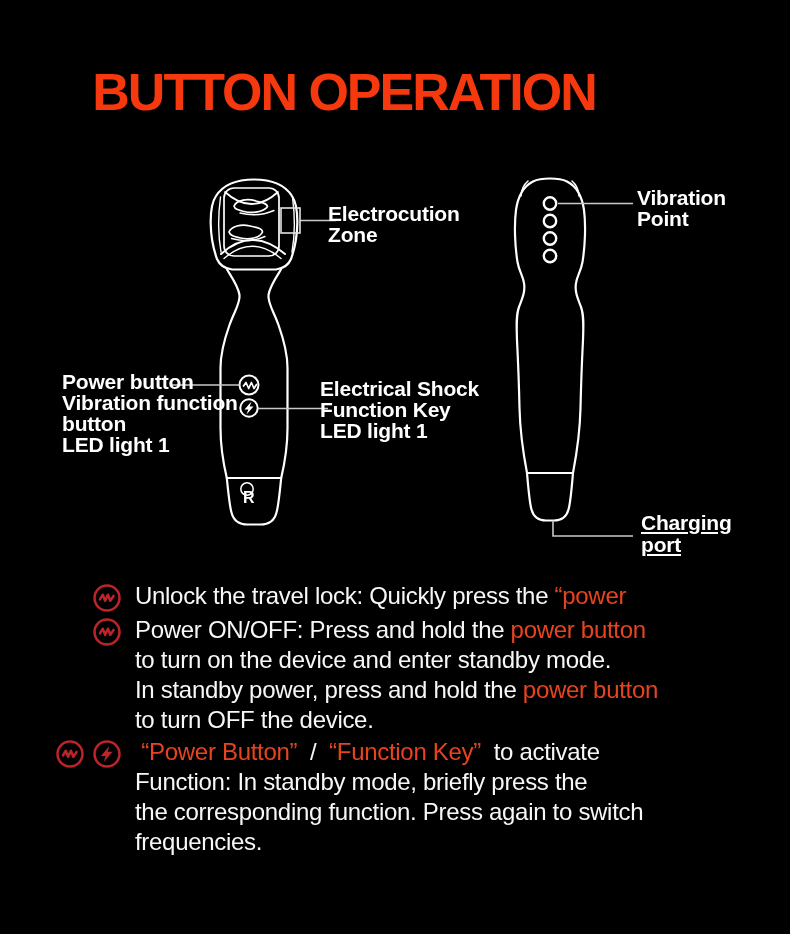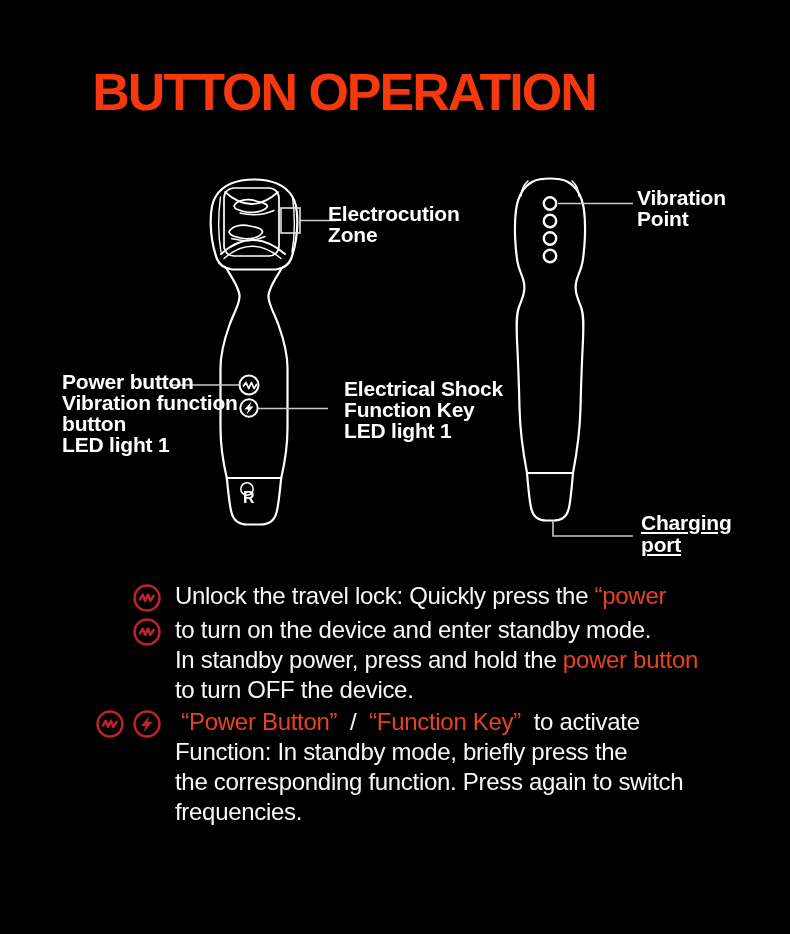--- a/index.html
+++ b/index.html
@@ -13,24 +13,24 @@
     letter-spacing:-2px;
   }
   svg.diagram { position:absolute; left:0; top:0; width:790px; height:934px; }
   .dlabel {
     position:absolute; color:#ffffff; font-size:21px; font-weight:bold;
     line-height:21px; white-space:pre-line; letter-spacing:-0.2px;
   }
   .lbl-electrocution { left:328px; top:203px; }
   .lbl-vibration     { left:637px; top:187px; }
   .lbl-power         { left:62px;  top:371px; }
-  .lbl-shock         { left:344px; top:378px; }
+  .lbl-shock         { left:320px; top:378px; }
   .lbl-charging      { left:641px; top:512px; line-height:22px;text-decoration:underline; }
   .instr { position:absolute; top:581px; left:0; width:790px; }
-  .instr-item { display:flex; align-items:flex-start;padding-left:40px; }
+  .instr-item { display:flex; align-items:flex-start; }
   .instr-item + .instr-item { margin-top:2px; }
   .icon-col {
     width:135px; box-sizing:border-box; padding:2px 13px 0 0;
     display:flex; justify-content:flex-end; gap:7px; flex:none;
   }
   .bullet-icon { width:30px; height:30px; color:#bb2429; flex:none; }
   .text-col { flex:1; font-size:24px; line-height:30px; letter-spacing:-0.3px; }
   .line { white-space:pre; }
   .white { color:#f7f7f7; }
   .red   { color:#e8431f; }
@@ -148,20 +148,21 @@
       </div>
     </div>
 
     <div class="instr-item">
       <div class="icon-col">
         <svg class="bullet-icon">
             <use href="#ic-wave"></use>
           </svg>
       </div>
       <div class="text-col">
+        <div class="line"><span class="white">Power ON/OFF: Press and hold the </span><span class="red">power button</span></div>
         <div class="line"><span class="white">to turn on the device and enter standby mode.</span></div>
         <div class="line"><span class="white">In standby power, press and hold the </span><span class="red">power button</span></div>
         <div class="line"><span class="white">to turn OFF the device.</span></div>
       </div>
     </div>
 
     <div class="instr-item">
       <div class="icon-col">
         <svg class="bullet-icon">
             <use href="#ic-wave"></use>

